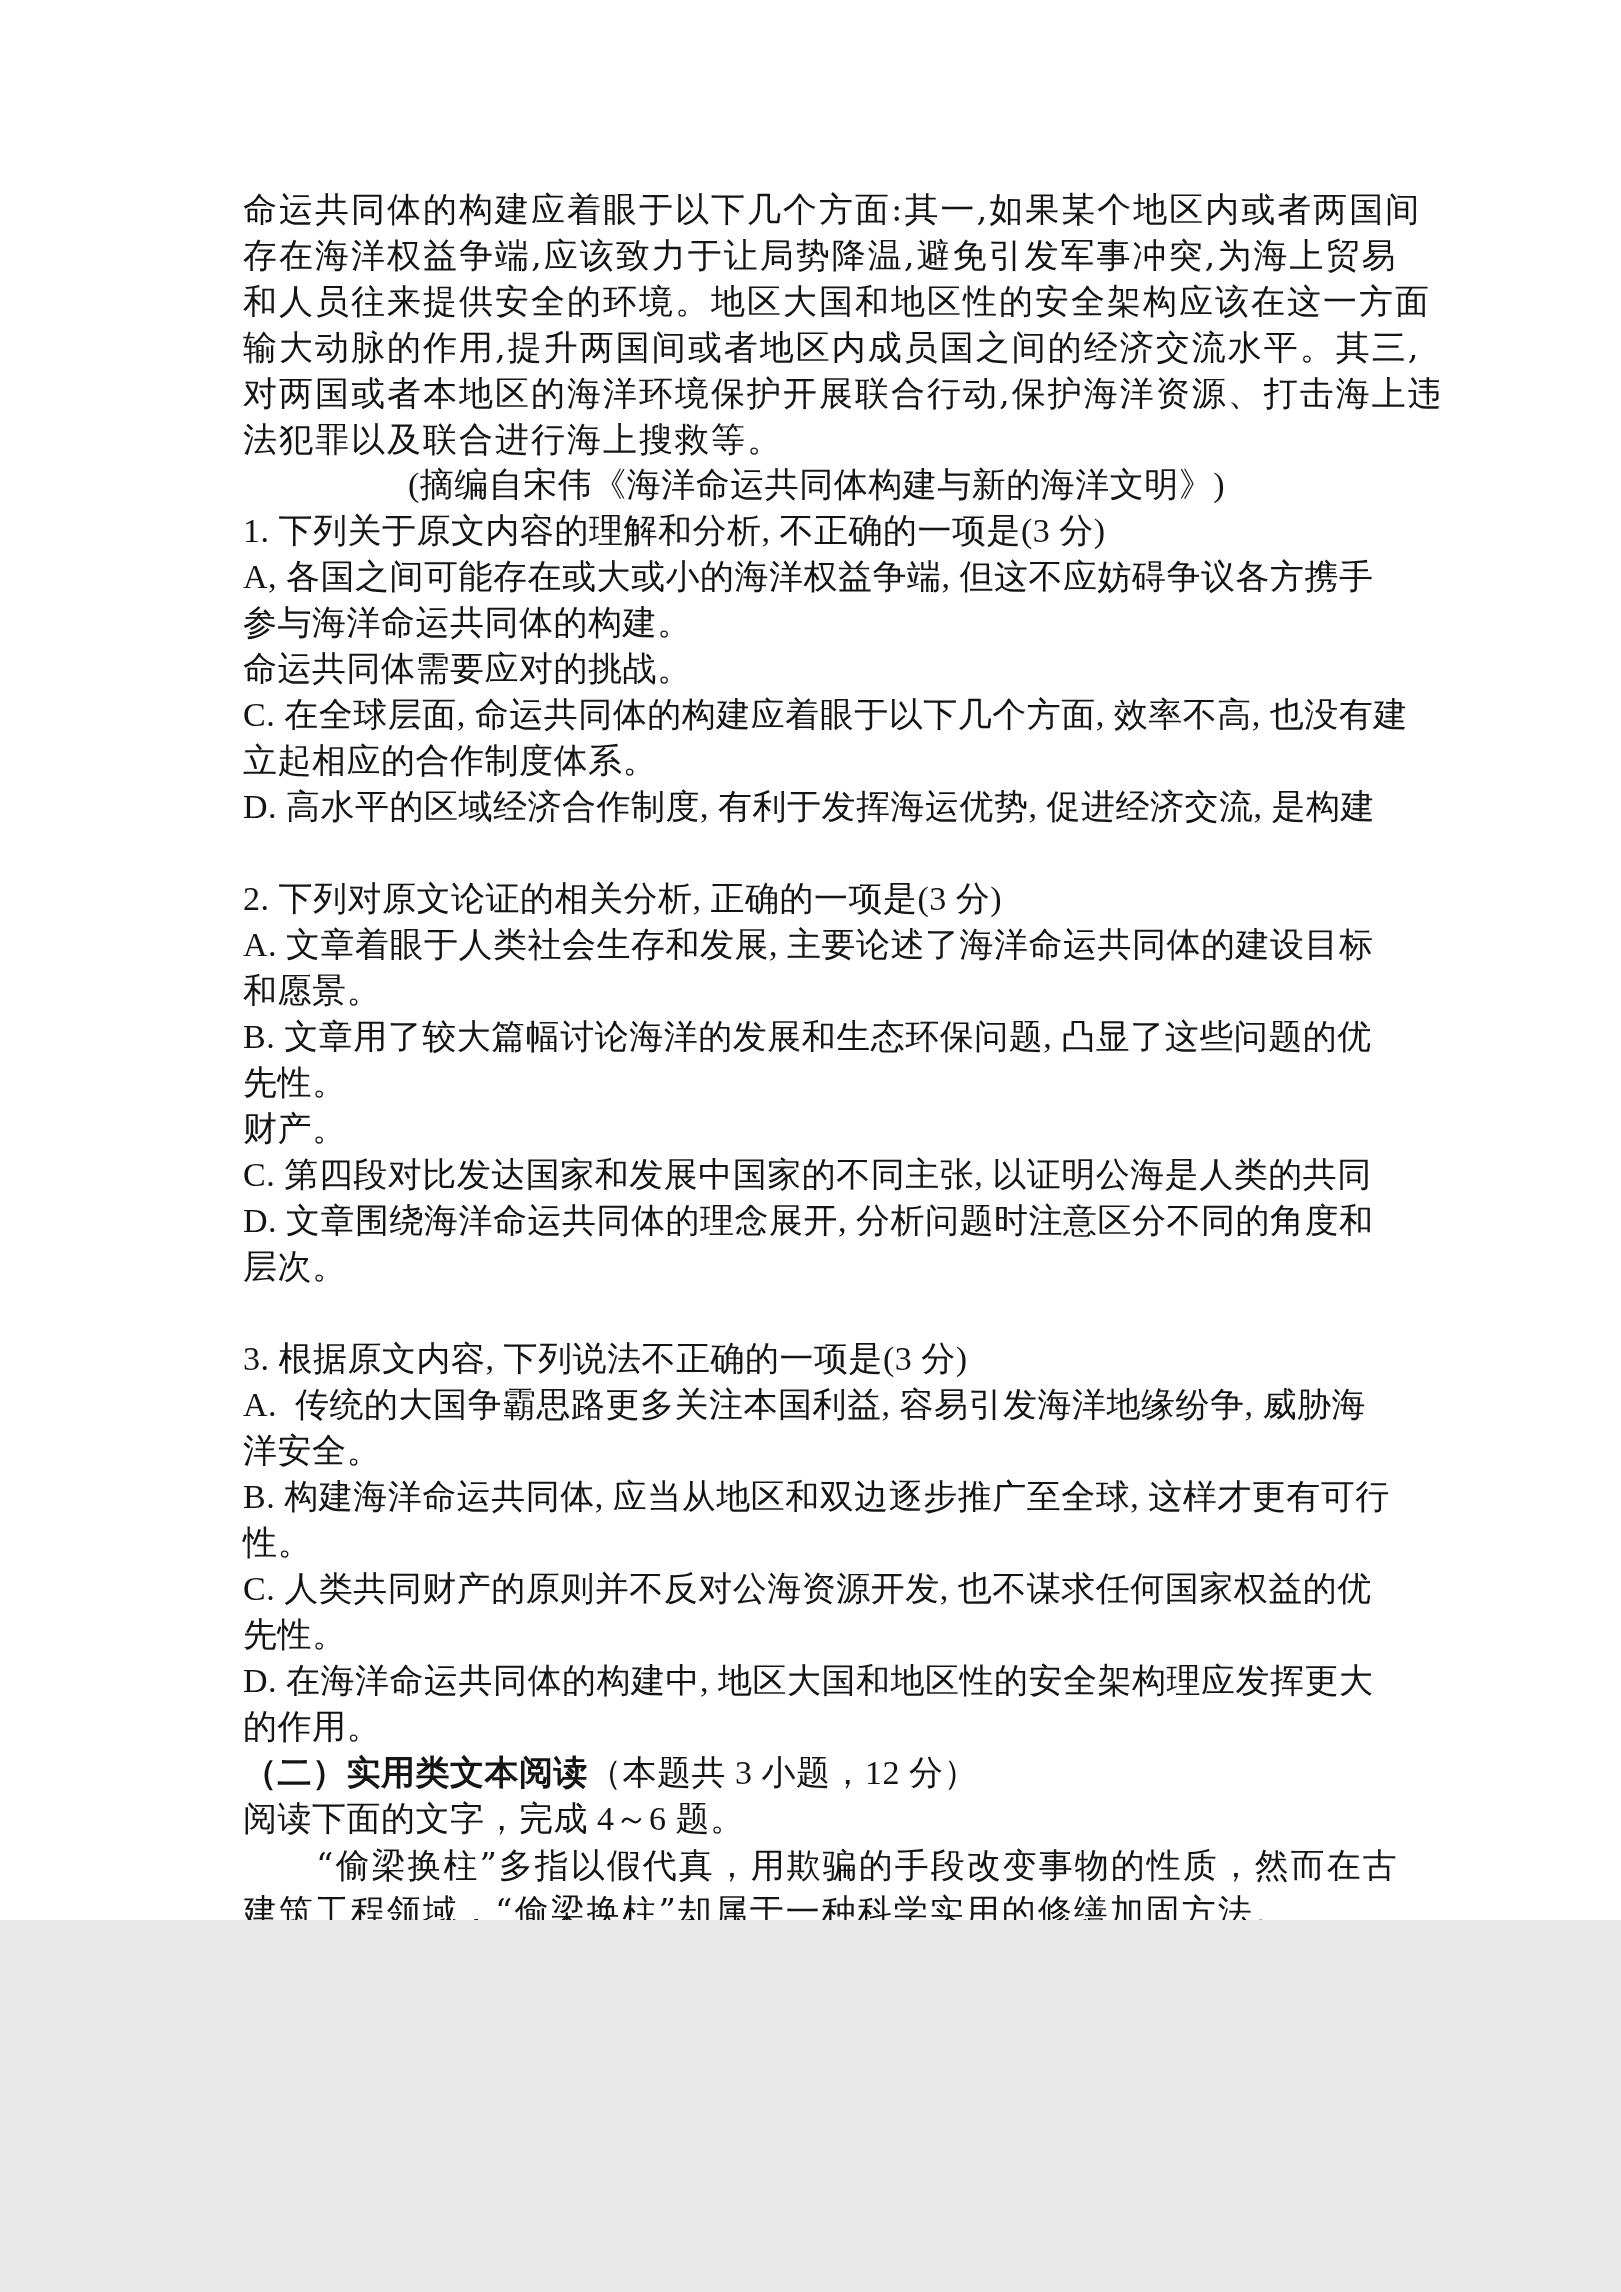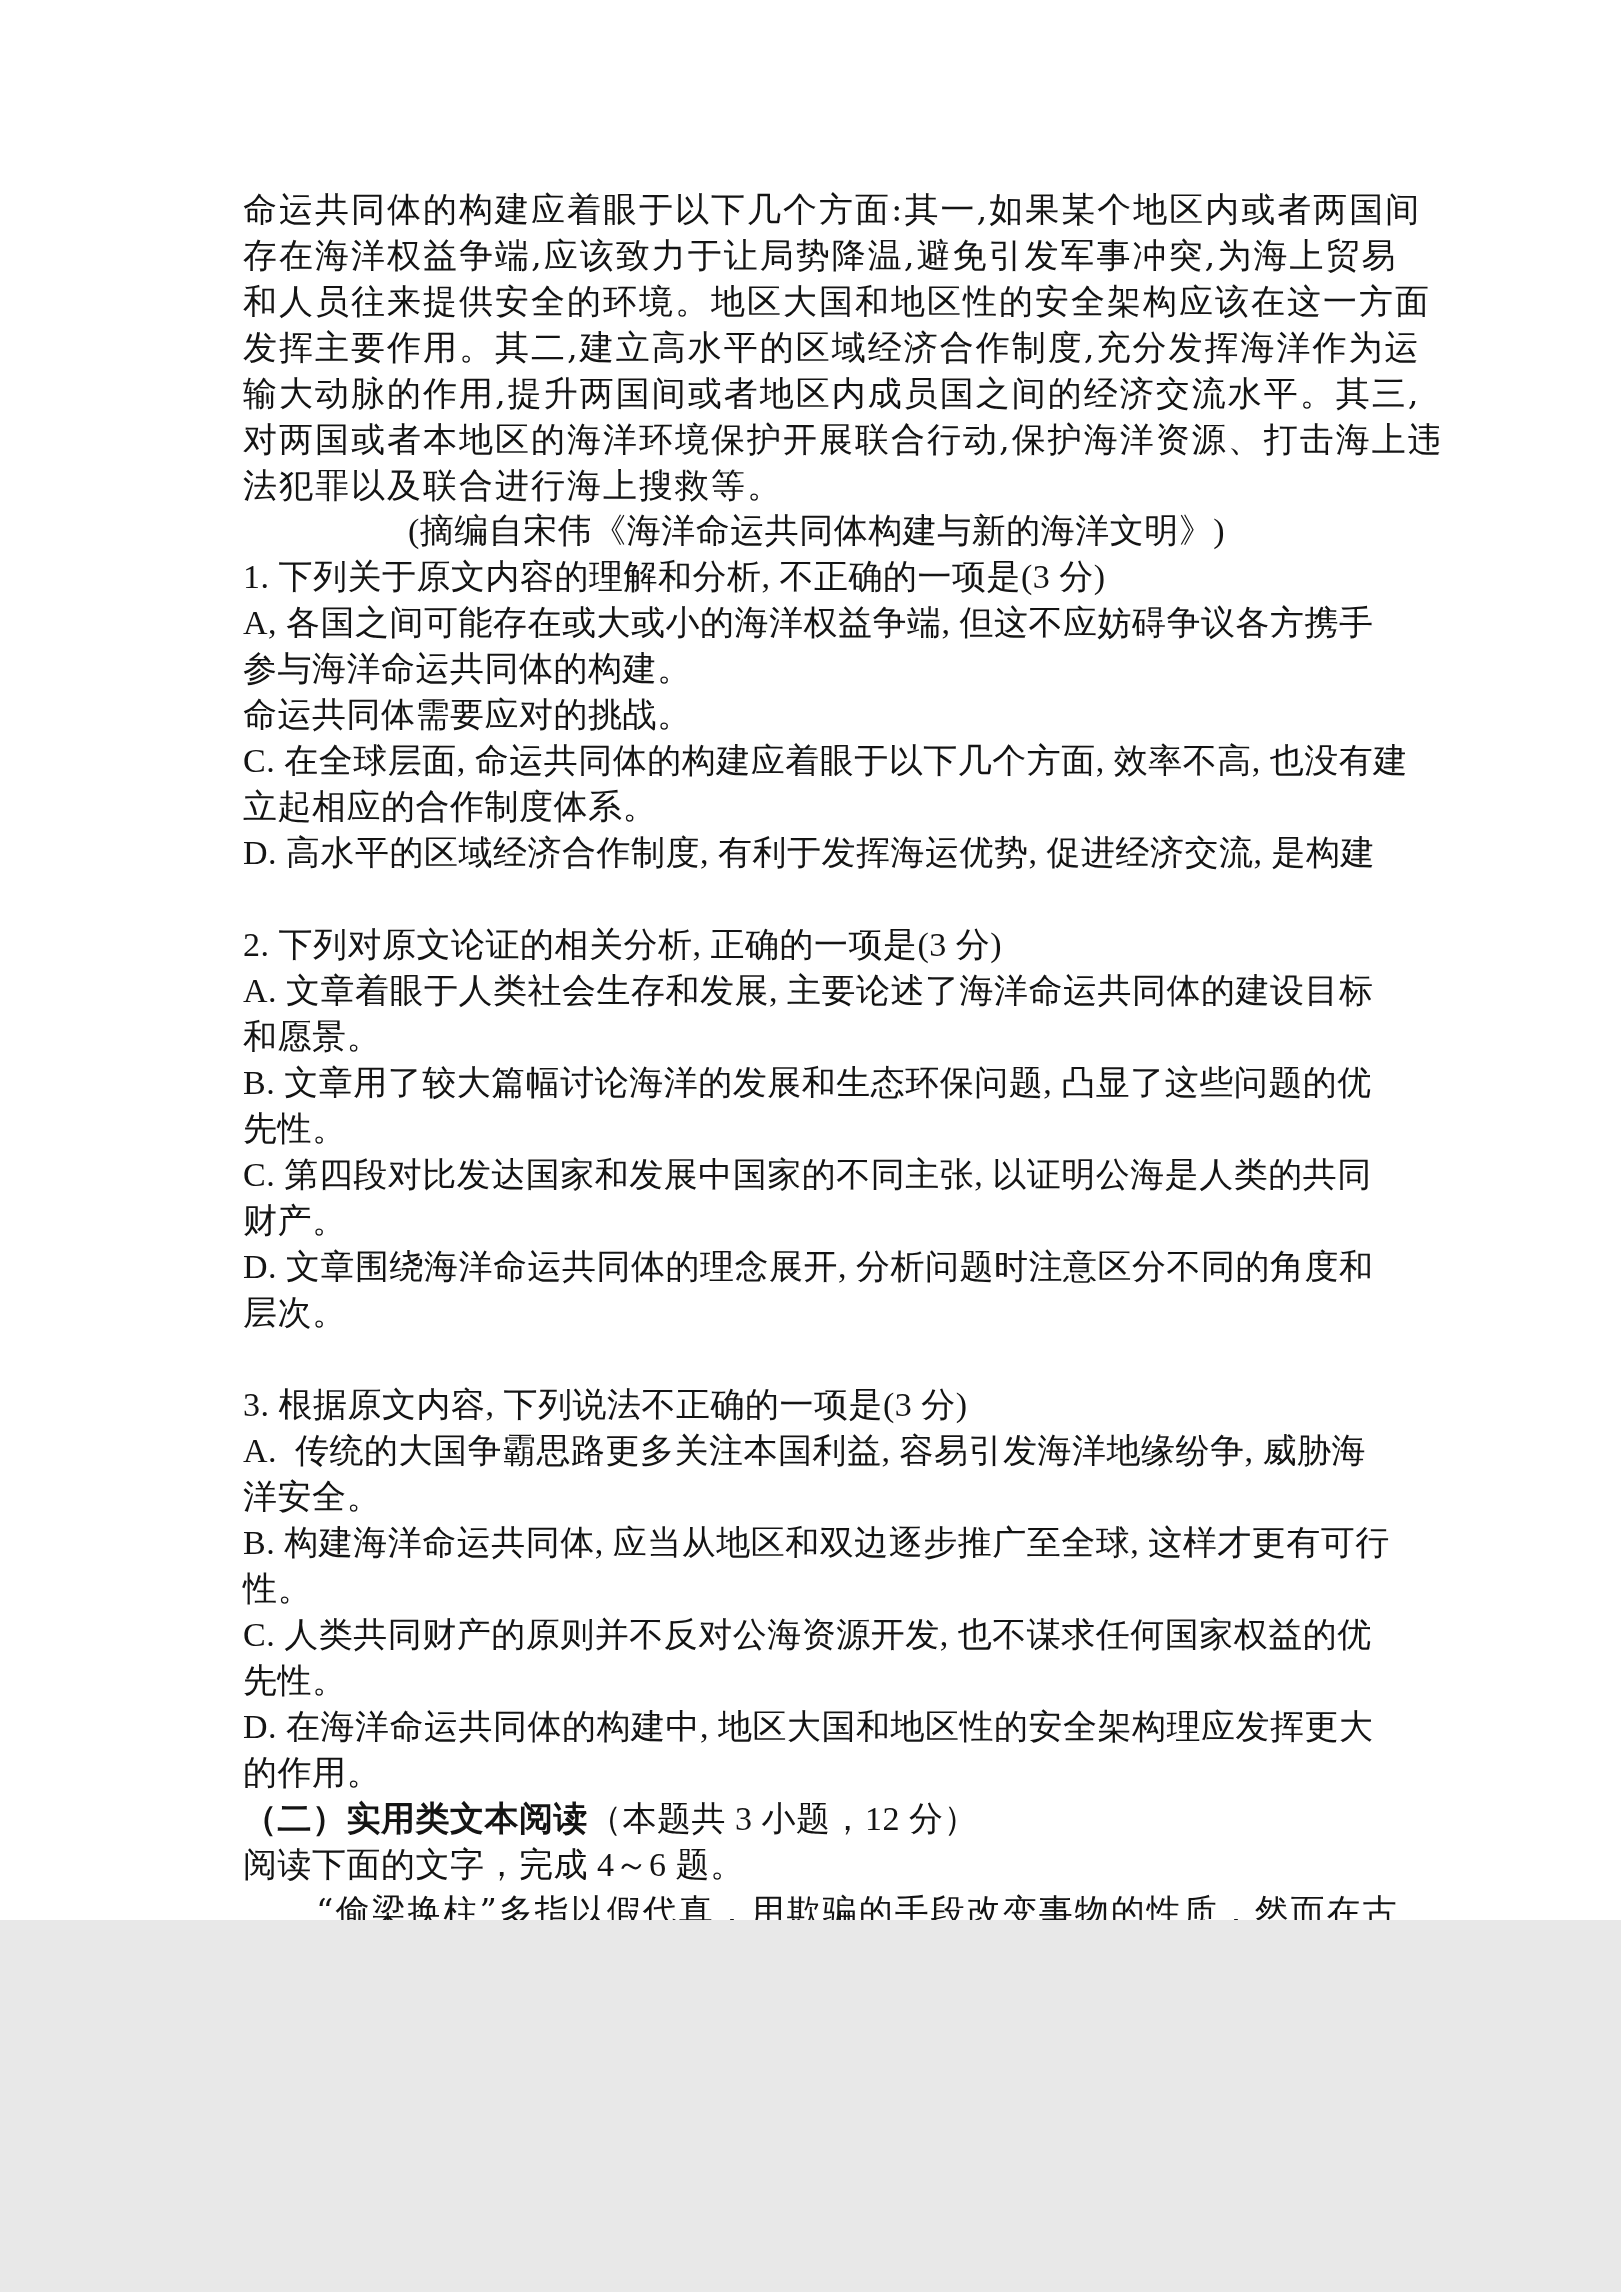--- a/index.html
+++ b/index.html
@@ -54,40 +54,39 @@
   }
 </style>
 </head>
 <body>
 
 <div class="page">
   <div class="content">
       <div class="line kai">命运共同体的构建应着眼于以下几个方面:其一,如果某个地区内或者两国间</div>
       <div class="line kai">存在海洋权益争端,应该致力于让局势降温,避免引发军事冲突,为海上贸易</div>
       <div class="line kai">和人员往来提供安全的环境。地区大国和地区性的安全架构应该在这一方面</div>
-      <div class="line kai">发挥主要作用。其二,建立高水平的区域经济合作制度,充分发挥海洋作为运</div>
       <div class="line kai">输大动脉的作用,提升两国间或者地区内成员国之间的经济交流水平。其三,</div>
       <div class="line kai">对两国或者本地区的海洋环境保护开展联合行动,保护海洋资源、打击海上违</div>
       <div class="line kai">法犯罪以及联合进行海上搜救等。</div>
       <div class="line attribution">(摘编自宋伟《海洋命运共同体构建与新的海洋文明》)</div>
       <div class="line song">1. 下列关于原文内容的理解和分析, 不正确的一项是(3 分)</div>
       <div class="line song">A, 各国之间可能存在或大或小的海洋权益争端, 但这不应妨碍争议各方携手</div>
       <div class="line song">参与海洋命运共同体的构建。</div>
       <div class="line song">命运共同体需要应对的挑战。</div>
       <div class="line song">C. 在全球层面, 命运共同体的构建应着眼于以下几个方面, 效率不高, 也没有建</div>
       <div class="line song">立起相应的合作制度体系。</div>
       <div class="line song">D. 高水平的区域经济合作制度, 有利于发挥海运优势, 促进经济交流, 是构建</div>
       <div class="line blank"> </div>
       <div class="line song">2. 下列对原文论证的相关分析, 正确的一项是(3 分)</div>
       <div class="line song">A. 文章着眼于人类社会生存和发展, 主要论述了海洋命运共同体的建设目标</div>
       <div class="line song">和愿景。</div>
       <div class="line song">B. 文章用了较大篇幅讨论海洋的发展和生态环保问题, 凸显了这些问题的优</div>
       <div class="line song">先性。</div>
+      <div class="line song">财产。</div>
       <div class="line song">C. 第四段对比发达国家和发展中国家的不同主张, 以证明公海是人类的共同</div>
-      <div class="line song">财产。</div>
       <div class="line song">D. 文章围绕海洋命运共同体的理念展开, 分析问题时注意区分不同的角度和</div>
       <div class="line song">层次。</div>
       <div class="line blank"> </div>
       <div class="line song">3. 根据原文内容, 下列说法不正确的一项是(3 分)</div>
       <div class="line song">A.  传统的大国争霸思路更多关注本国利益, 容易引发海洋地缘纷争, 威胁海</div>
       <div class="line song">洋安全。</div>
       <div class="line song">B. 构建海洋命运共同体, 应当从地区和双边逐步推广至全球, 这样才更有可行</div>
       <div class="line song">性。</div>
       <div class="line song">C. 人类共同财产的原则并不反对公海资源开发, 也不谋求任何国家权益的优</div>
       <div class="line song">先性。</div>

